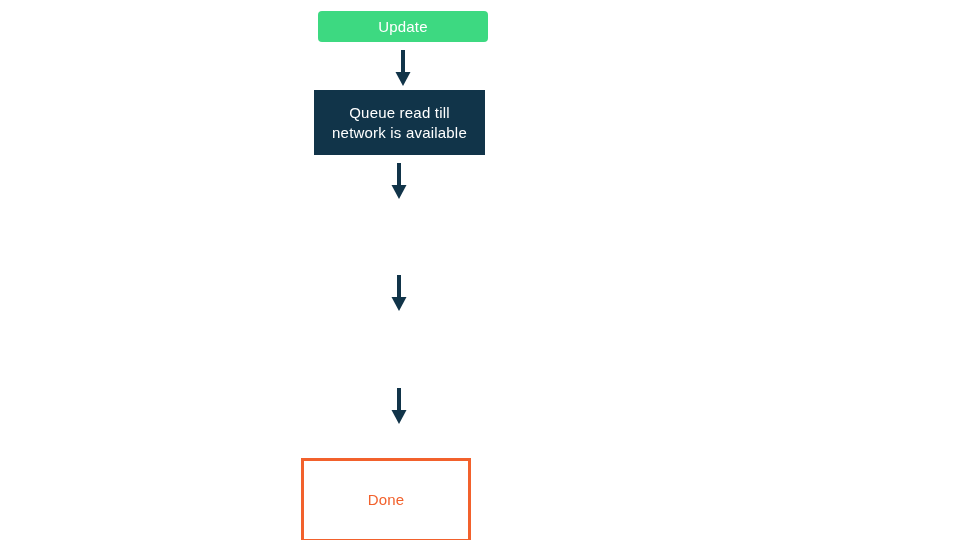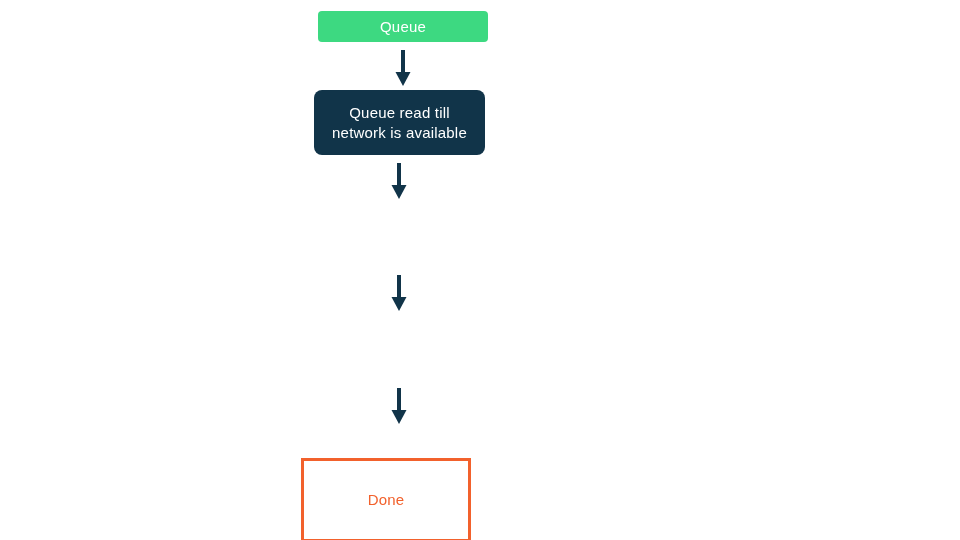--- a/index.html
+++ b/index.html
@@ -33,21 +33,21 @@
   .node-start {
     left: 318px; top: 11px; width: 170px; height: 31px;
     background: var(--start-green);
     color: var(--node-text);
     border-radius: 4px;
   }
   .node-process {
     left: 314px; width: 171px;
     background: var(--process-navy);
     color: var(--node-text);
-    border-radius: 8px;
+    border-radius: 0;
     padding: 6px 8px;
   }
   .node-queue   { top: 90px;  height: 65px; }
   .node-network { top: 202px; height: 65px; }
   .node-update  { top: 314px; height: 64px; }
   .node-end {
     left: 301px; top: 426px; width: 170px; height: 84px;
     background: #ffffff;
     border: 3px solid var(--done-orange);
     color: var(--done-orange);
@@ -65,21 +65,21 @@
   .arrow-2 { left: 391px; top: 163px; }
   .arrow-3 { left: 391px; top: 275px; }
   .arrow-4 { left: 391px; top: 388px; }
 </style>
 </head>
 <body>
 
 <div class="canvas">
 
   <div class="node node-start">
-    <span>Queue</span>
+    <span>Update</span>
   </div>
 
   <div class="flow-arrow arrow-1">
     <svg viewBox="0 0 16 36" aria-hidden="true">
       <rect class="glyph" x="6" y="0" width="4" height="23"></rect>
       <polygon class="glyph" points="0.5,22 15.5,22 8,36"></polygon>
     </svg>
   </div>
 
   <div class="node node-process node-queue">

